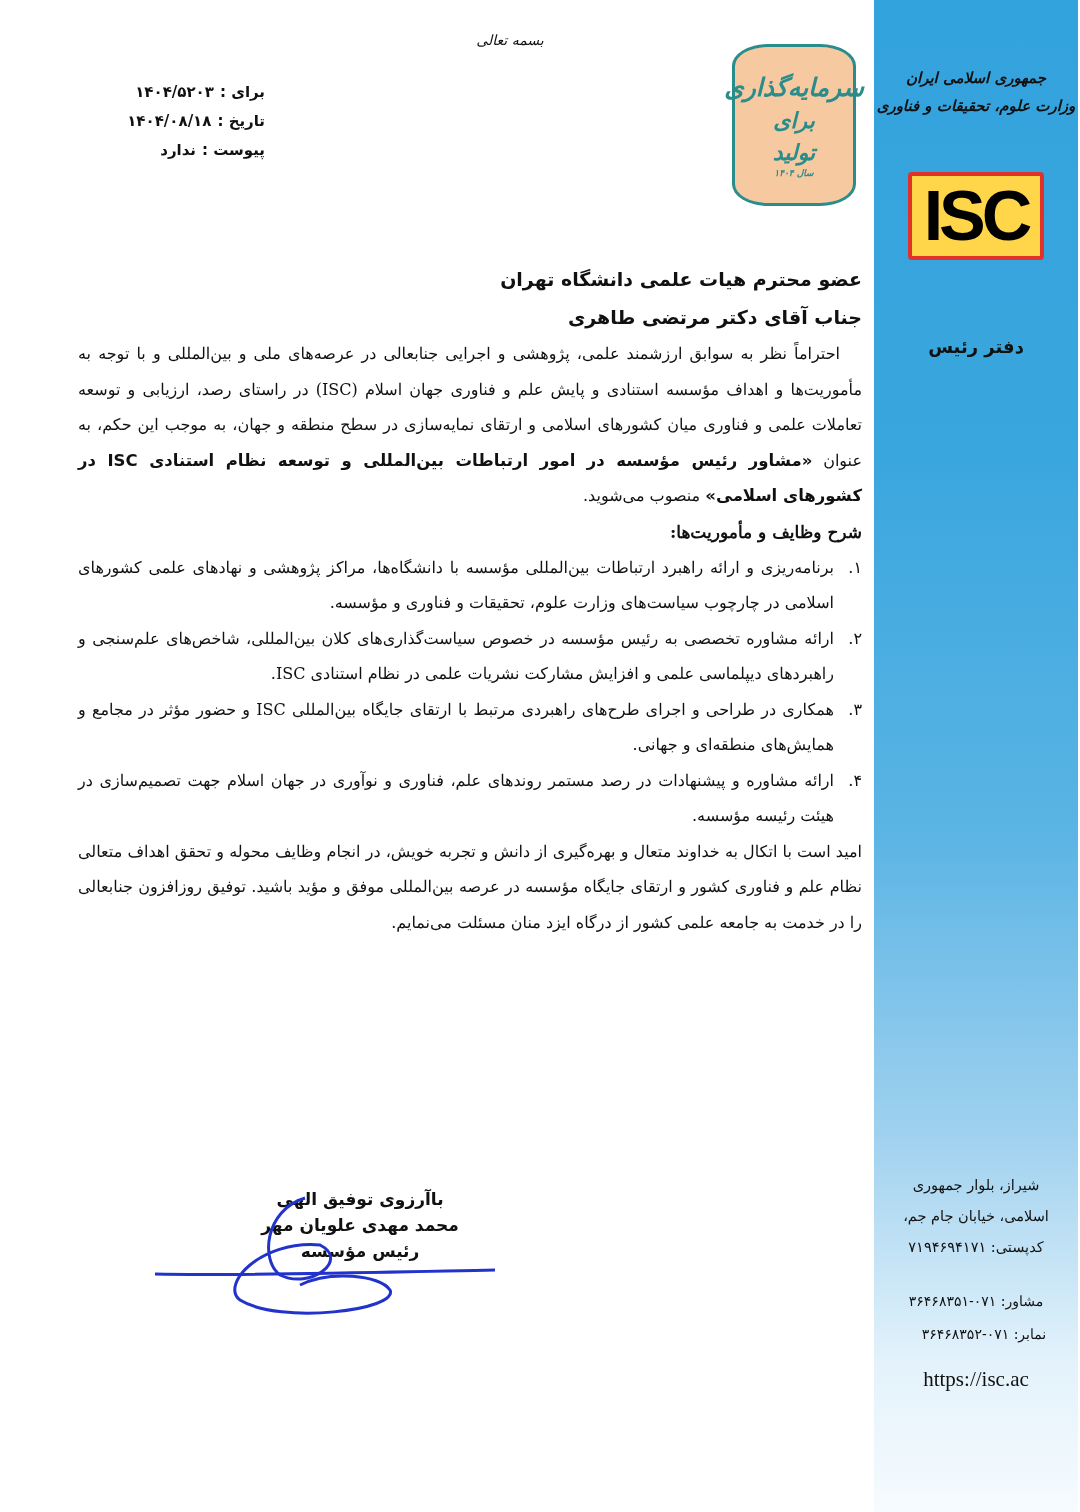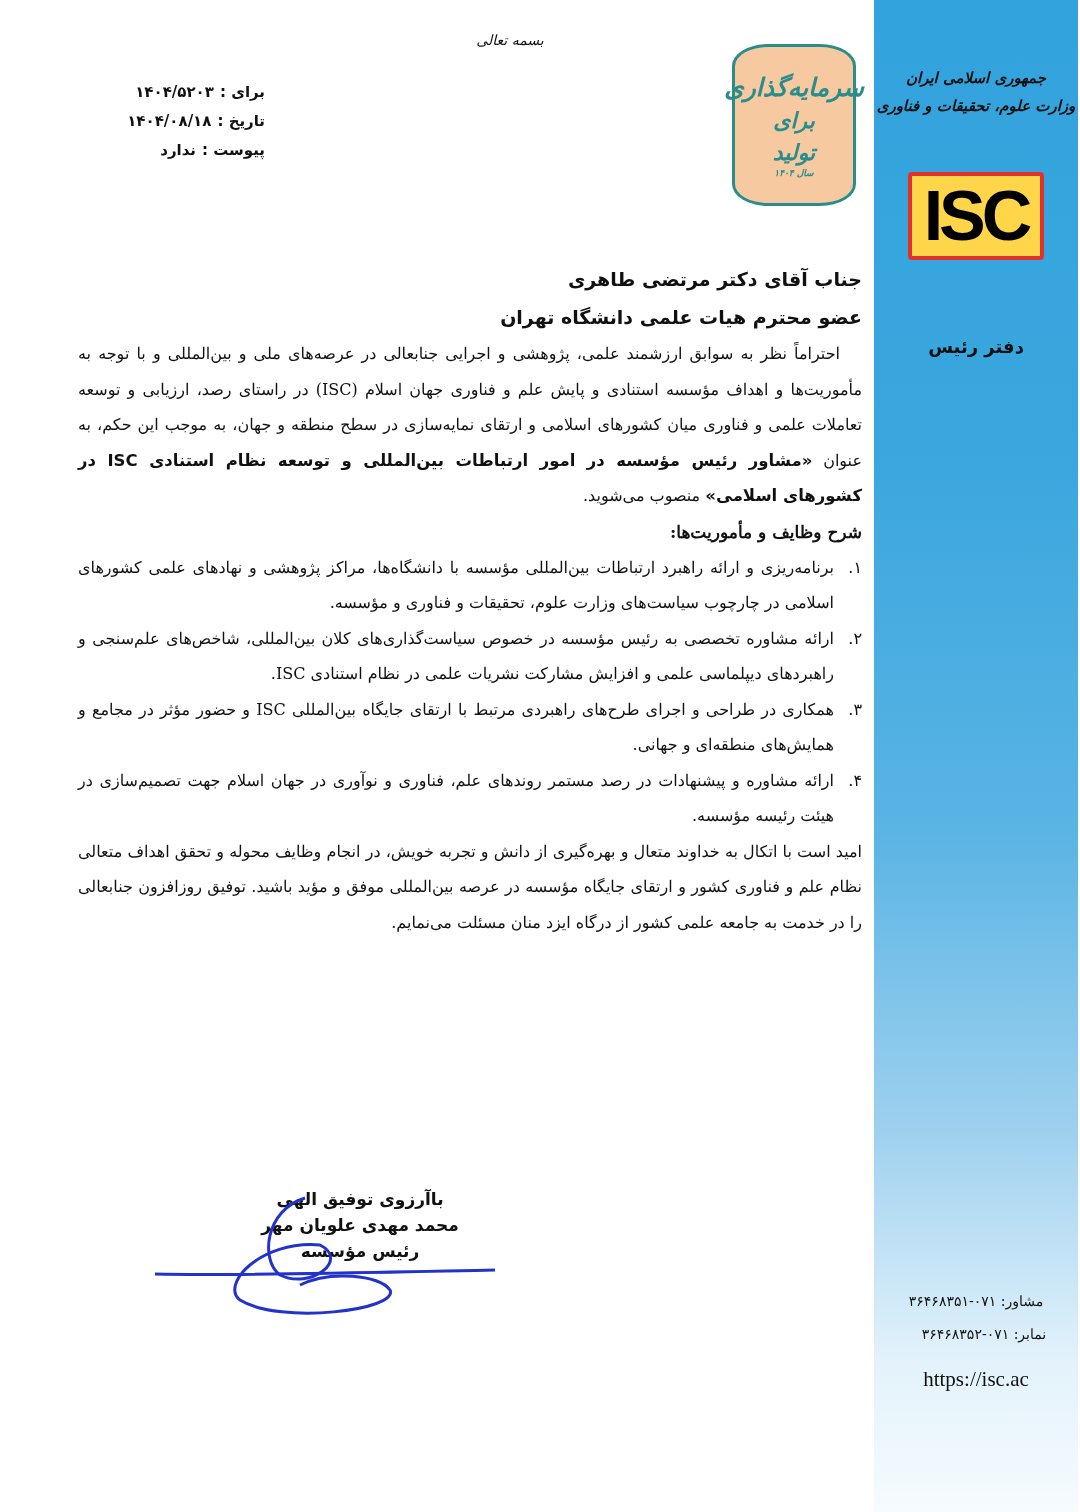--- a/index.html
+++ b/index.html
@@ -62,20 +62,25 @@
 
 <aside class="sidebar">
   <div class="ministry">
     <div>جمهوری اسلامی ایران</div>
     <div>وزارت علوم، تحقیقات و فناوری</div>
   </div>
   <div class="isc-logo">
       <span>ISC</span>
     </div>
   <div class="office">دفتر رئیس</div>
+  <div class="address">
+    <div>شیراز، بلوار جمهوری</div>
+    <div>اسلامی، خیابان جام جم،</div>
+    <div>کدپستی: ۷۱۹۴۶۹۴۱۷۱</div>
+  </div>
   <div class="phone tel"><span>مشاور:</span> <span>۰۷۱-۳۶۴۶۸۳۵۱</span></div>
   <div class="phone fax"><span>نمابر:</span> <span>۰۷۱-۳۶۴۶۸۳۵۲</span></div>
   <div class="website">https://isc.ac</div>
 </aside>
 
 <div class="basmala">بسمه تعالی</div>
 
 <div class="emblem">
   <div class="l1">سرمایه‌گذاری</div>
   <div class="l2">برای</div>
@@ -93,22 +98,22 @@
       <span>۱۴۰۴/۰۸/۱۸</span>
     </div>
   <div class="row">
       <span>پیوست :</span>
       <span>ندارد</span>
     </div>
 </div>
 
 <main class="content">
   <div class="recipient">
+    <div>عضو محترم هیات علمی دانشگاه تهران</div>
     <div>جناب آقای دکتر مرتضی طاهری</div>
-    <div>عضو محترم هیات علمی دانشگاه تهران</div>
   </div>
   <p class="para indent">
     <span>احتراماً نظر به سوابق ارزشمند علمی، پژوهشی و اجرایی جنابعالی در عرصه‌های ملی و بین‌المللی و با توجه به مأموریت‌ها و اهداف مؤسسه استنادی و پایش علم و فناوری جهان اسلام (ISC) در راستای رصد، ارزیابی و توسعه تعاملات علمی و فناوری میان کشورهای اسلامی و ارتقای نمایه‌سازی در سطح منطقه و جهان، به موجب این حکم، به عنوان</span>
     <b>«مشاور رئیس مؤسسه در امور ارتباطات بین‌المللی و توسعه نظام استنادی ISC در کشورهای اسلامی»</b>
     <span>منصوب می‌شوید.</span>
   </p>
   <div class="duties-title">شرح وظایف و مأموریت‌ها:</div>
   <ol class="duties">
     <li>
         <span class="num">۱.</span>

